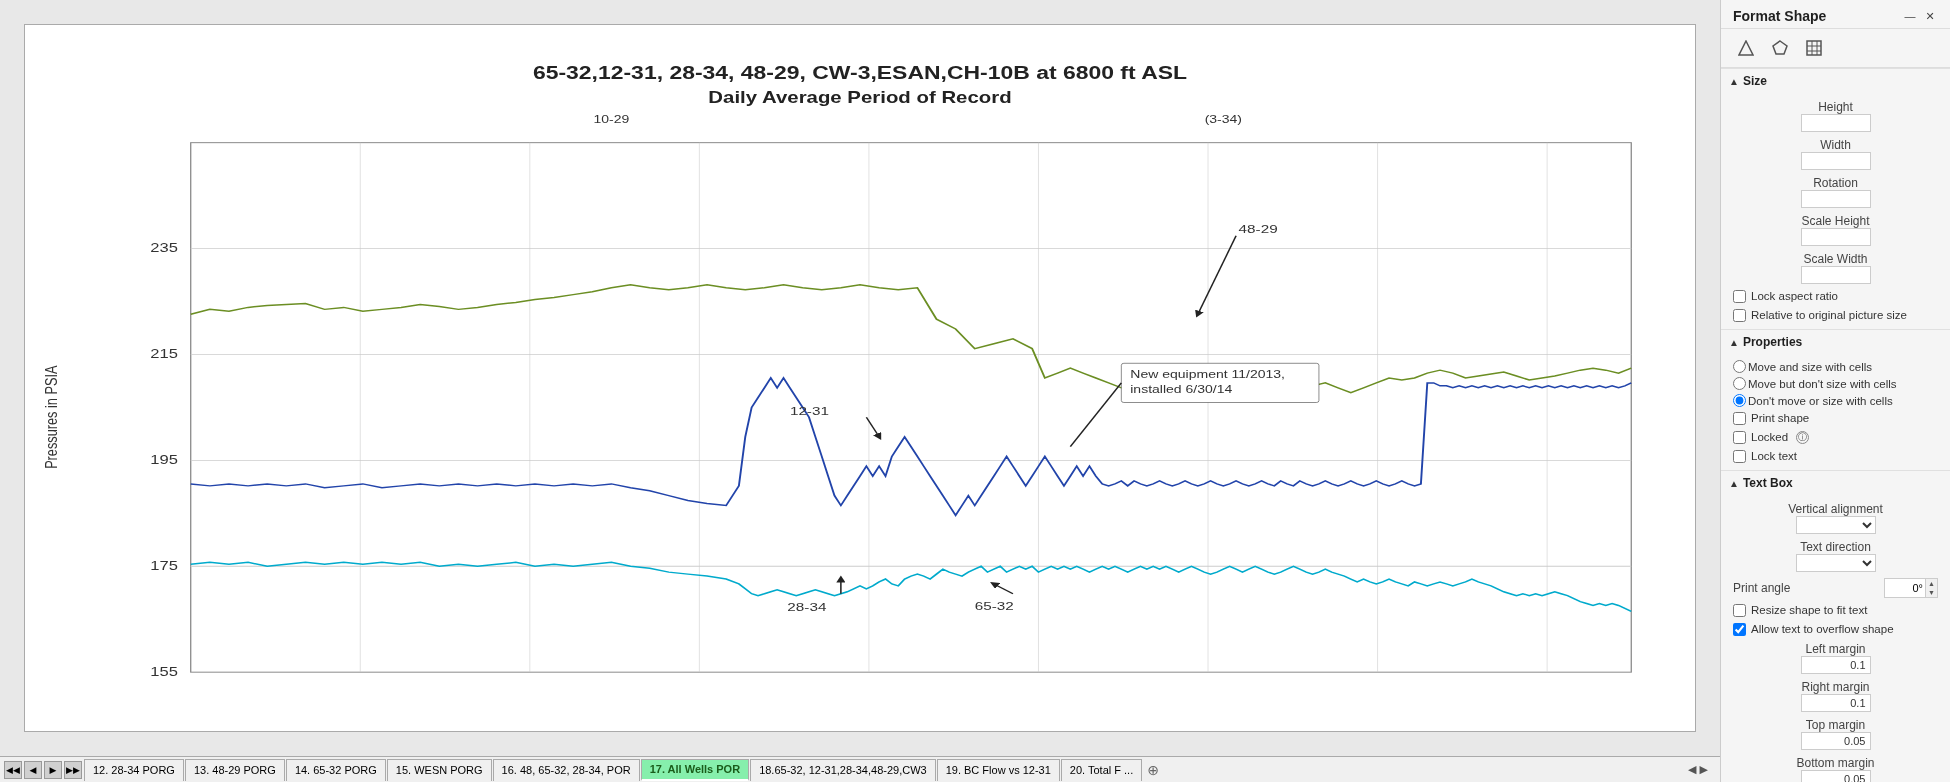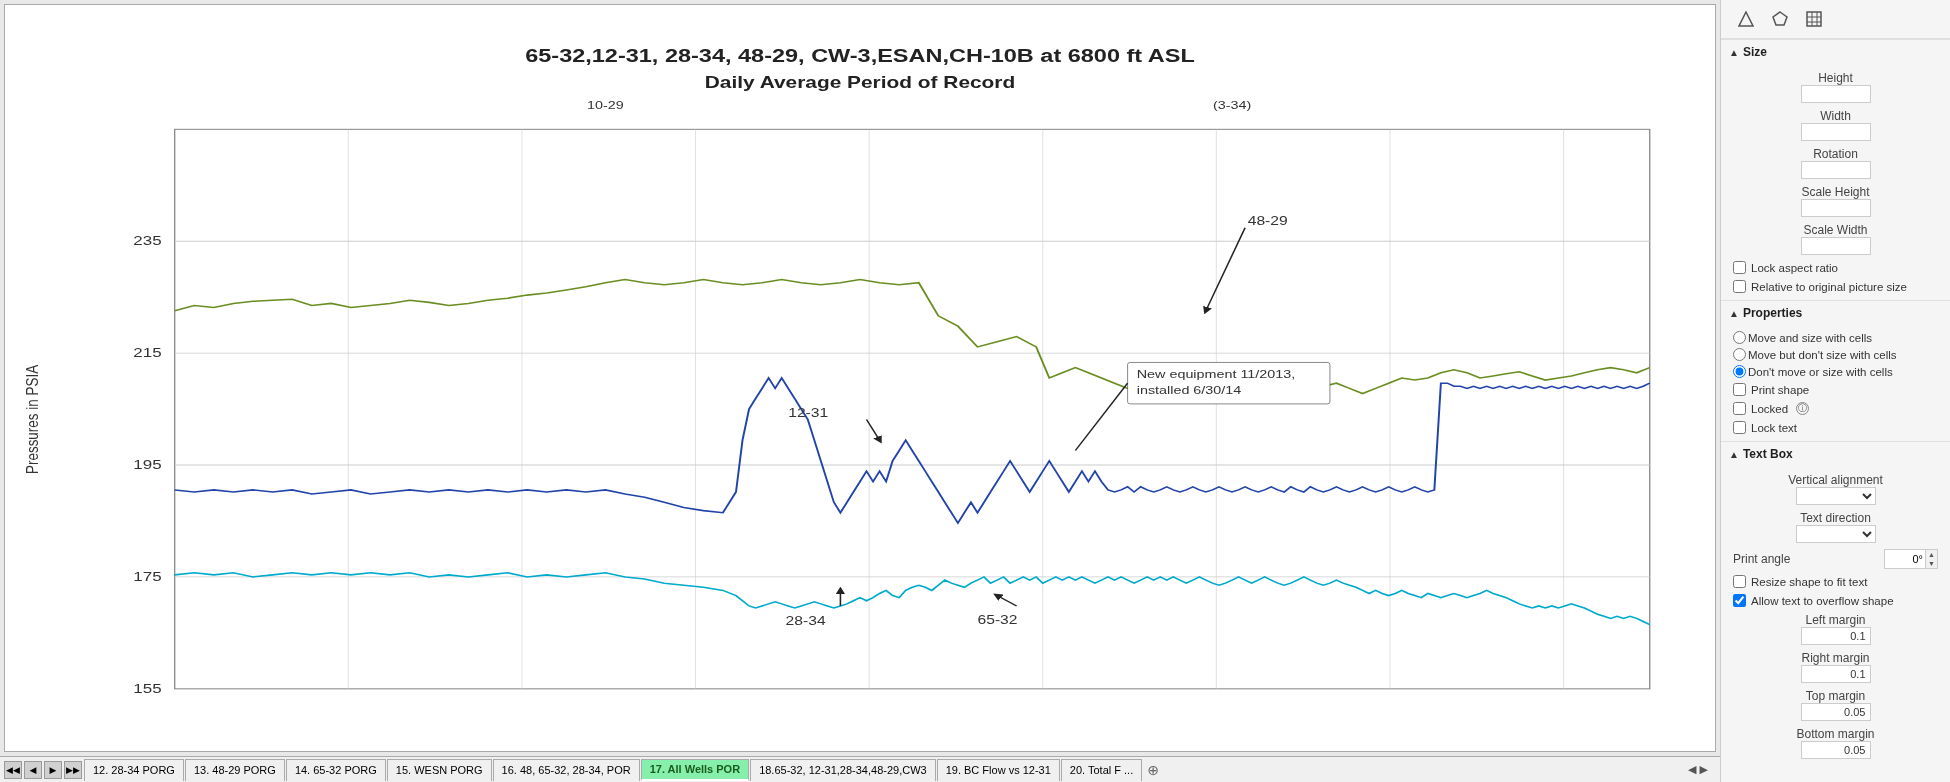--- a/index.html
+++ b/index.html
@@ -19,21 +19,21 @@
       display: flex;
       flex-direction: column;
       background: #e8e8e8;
       min-width: 0;
     }
 
     
     .chart-container {
       flex: 1;
       background: white;
-      margin: 4px;
+      margin: 24px;
       border: 1px solid #aaa;
       position: relative;
       overflow: hidden;
     }
 
     
     .tab-bar {
       background: #f0f0f0;
       border-top: 1px solid #aaa;
       display: flex;
@@ -204,21 +204,21 @@
       border: 1px solid #ccc;
       background: white;
       font-size: 11px;
       text-align: right;
       padding: 0 4px;
       color: #333;
     }
 
     .checkbox-row {
       display: flex;
-      align-items: center;
+      align-items: flex-start;
       padding: 3px 0;
       font-size: 11.5px;
       color: #333;
       gap: 5px;
     }
 
     .checkbox-row input[type="checkbox"] {
       width: 13px;
       height: 13px;
       cursor: pointer;
@@ -458,20 +458,27 @@
 
     <div style="margin-left:auto; display:flex; align-items:center; font-size:11px; color:#555; padding-right:8px;">
       <span>◀ ▶</span>
     </div>
   </div>
 </div>
 
 <div class="format-panel-wrapper">
   <div class="format-panel">
 
+    <div class="format-panel-header">
+      <span class="format-panel-title">Format Shape</span>
+      <div class="format-panel-controls">
+        <button class="panel-ctrl-btn">—</button>
+        <button class="panel-ctrl-btn">✕</button>
+      </div>
+    </div>
 
     <div class="format-icons">
       <button class="format-icon-btn">
         <svg width="16" height="16" viewBox="0 0 16 16">
             <polygon points="8,1 15,15 1,15" fill="none" stroke="#555" stroke-width="1.5"></polygon>
           </svg>
       </button>
       <button class="format-icon-btn">
         <svg width="16" height="16" viewBox="0 0 16 16">
             <polygon points="8,1 15,6 12,14 4,14 1,6" fill="none" stroke="#555" stroke-width="1.5"></polygon>

